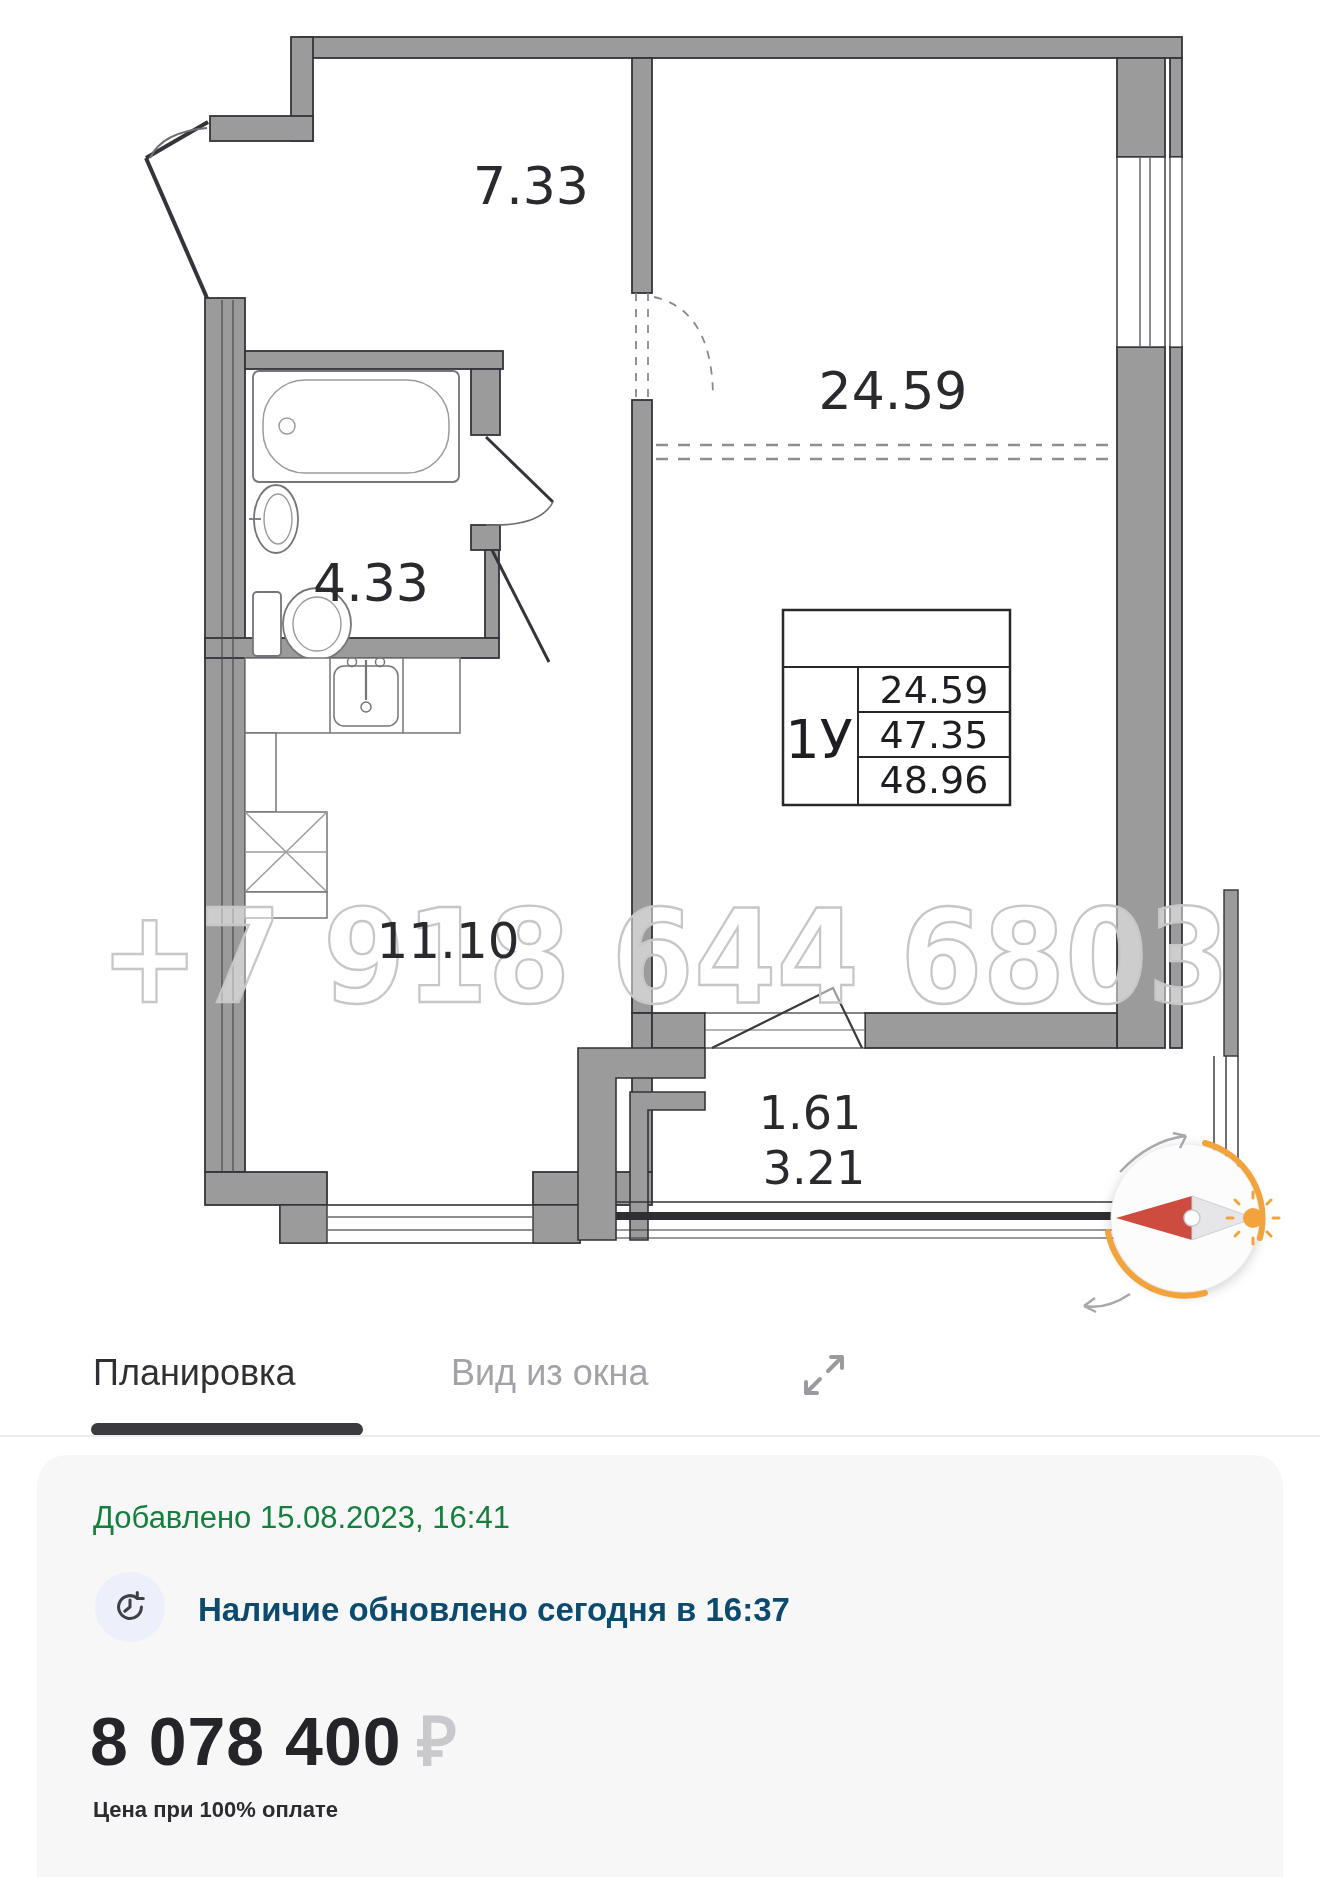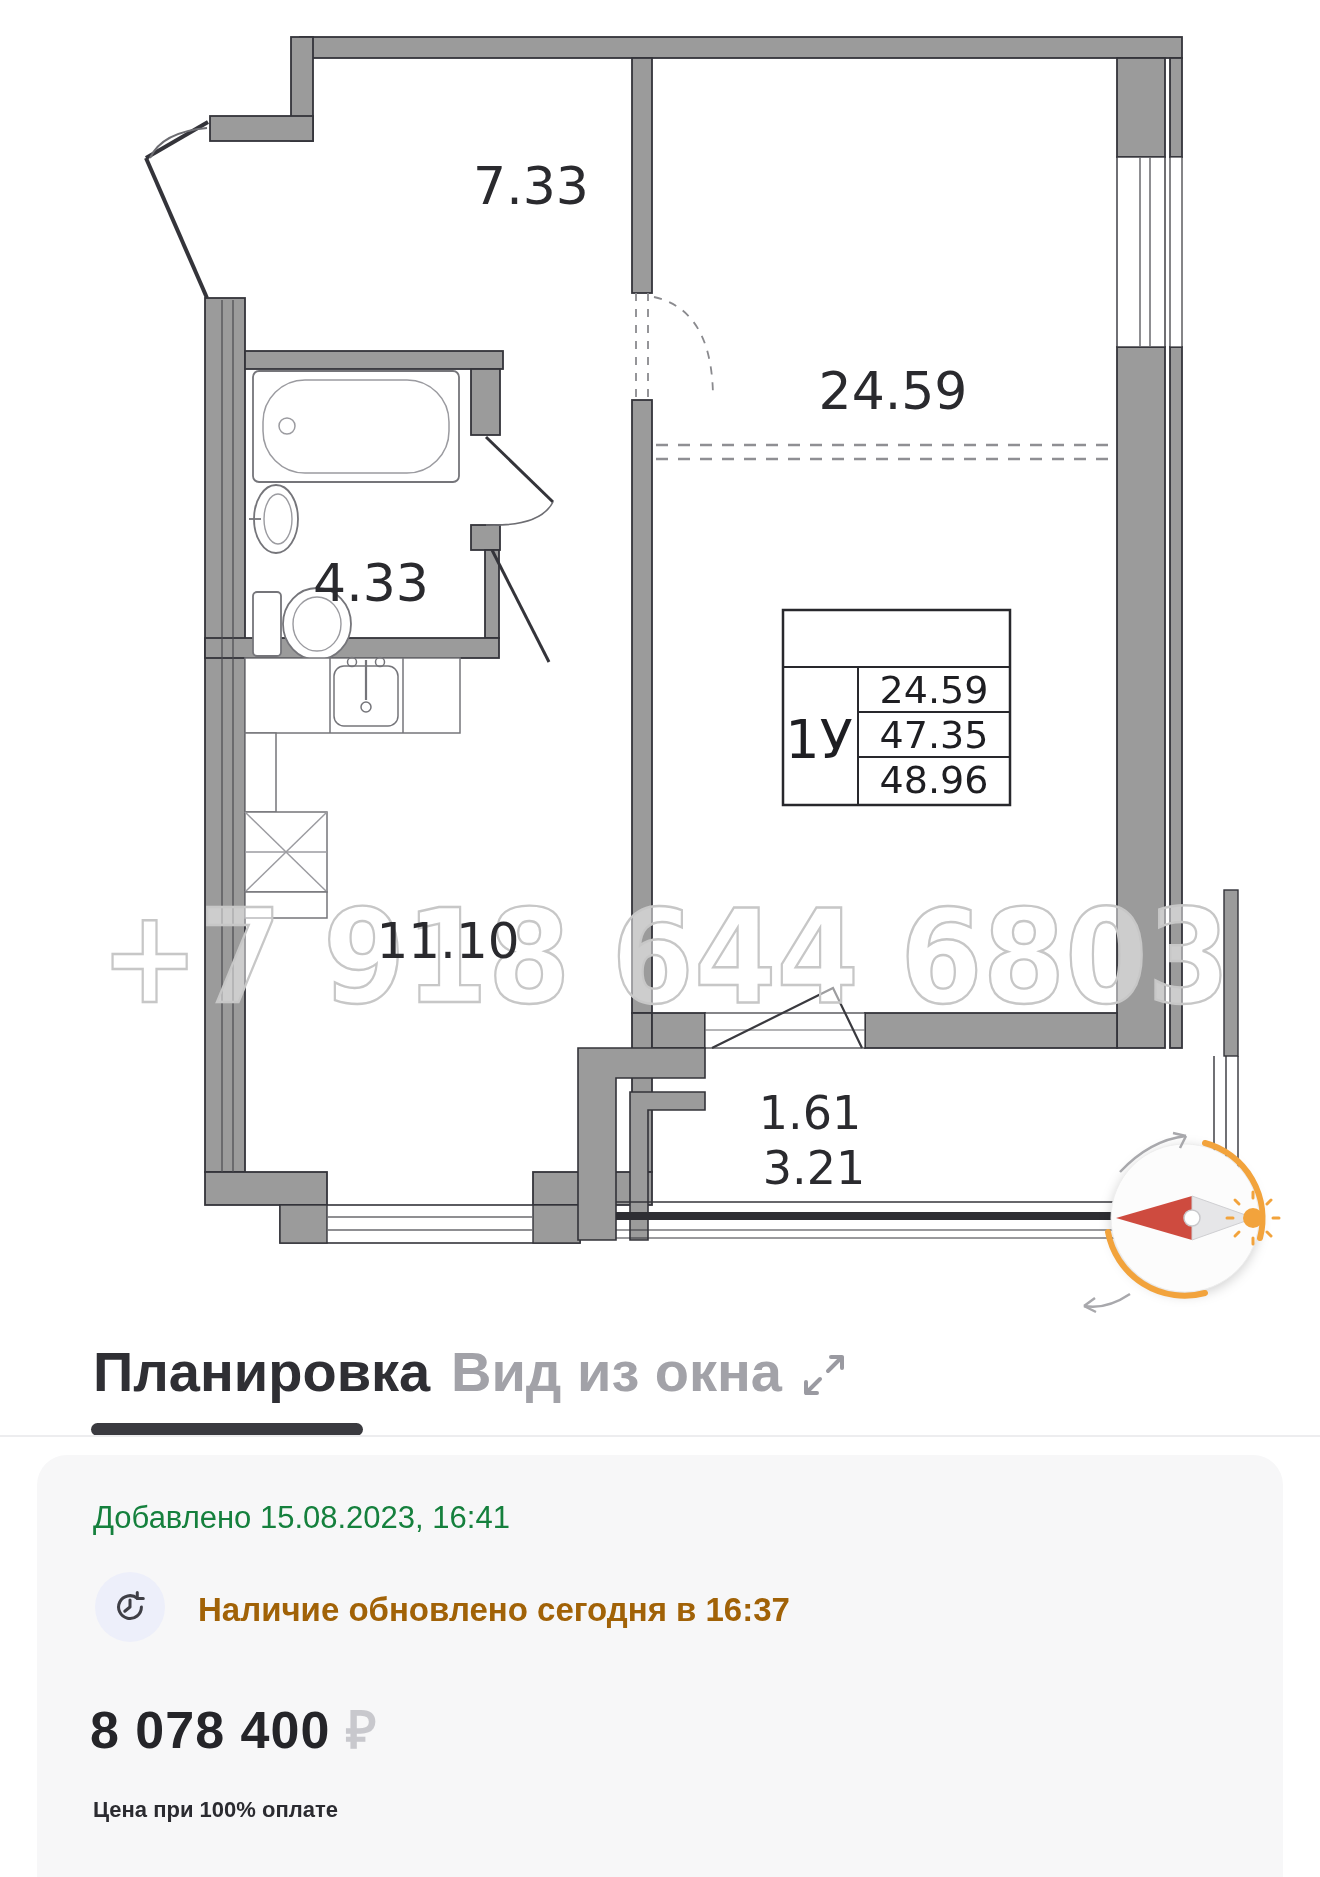--- a/index.html
+++ b/index.html
@@ -5,32 +5,32 @@
   html,body{margin:0;padding:0;}
   body{
     width:1320px;height:1877px;position:relative;background:#ffffff;
     font-family:"Liberation Sans", sans-serif;overflow:hidden;
   }
   .plan-wrap{position:absolute;left:0;top:0;width:1320px;height:1320px;}
   .plan-wrap svg{display:block;}
 
   
   .tabbar{position:absolute;left:0;top:1320px;width:1320px;height:120px;background:#fff;}
-  .tab{position:absolute;top:19px;font-size:56px;font-weight:bold;color:#a2a2a8;cursor:pointer;white-space:nowrap;}
+  .tab{position:absolute;top:32px;font-size:36px;font-weight:normal;color:#a2a2a8;cursor:pointer;white-space:nowrap;}
   .tab.active{color:#2f2f34;}
   .tab-underline{position:absolute;left:91px;top:103px;width:272px;height:13px;border-radius:7px;background:#3a3a3f;}
   .tab-divider{position:absolute;left:0;top:115px;width:1320px;height:2px;background:#ededef;}
   .tab-icon{position:absolute;left:800px;top:31px;width:48px;height:48px;}
 
   
   .card{position:absolute;left:37px;top:1455px;width:1246px;height:422px;background:#f7f7f8;border-radius:30px 30px 0 0;}
   .added{position:absolute;left:93px;top:1500px;font-size:31px;color:#15803d;}
   .clock-badge{position:absolute;left:95px;top:1572px;width:70px;height:70px;border-radius:50%;background:#edeffa;display:flex;align-items:center;justify-content:center;}
-  .avail{position:absolute;left:198px;top:1591px;font-size:33px;font-weight:bold;color:#a16207;}
-  .price{position:absolute;left:90px;top:1692px;font-size:52px;font-weight:bold;color:#252529;letter-spacing:1px;}
+  .avail{position:absolute;left:198px;top:1591px;font-size:33px;font-weight:bold;color:#0c4a6e;}
+  .price{position:absolute;left:90px;top:1692px;font-size:68px;font-weight:bold;color:#252529;letter-spacing:1px;}
   .price .rub{color:#c8c8cd;margin-left:16px;}
   .note{position:absolute;left:93px;top:1797px;font-size:22px;font-weight:bold;color:#2b2b30;}
 </style>
 </head>
 <body>
 
 <div class="plan-wrap">
 <svg width="1320" height="1320" viewBox="0 0 1320 1320" xmlns="http://www.w3.org/2000/svg">
 
   <g fill="#9b9b9b" stroke="#34343a" stroke-width="1.8">

